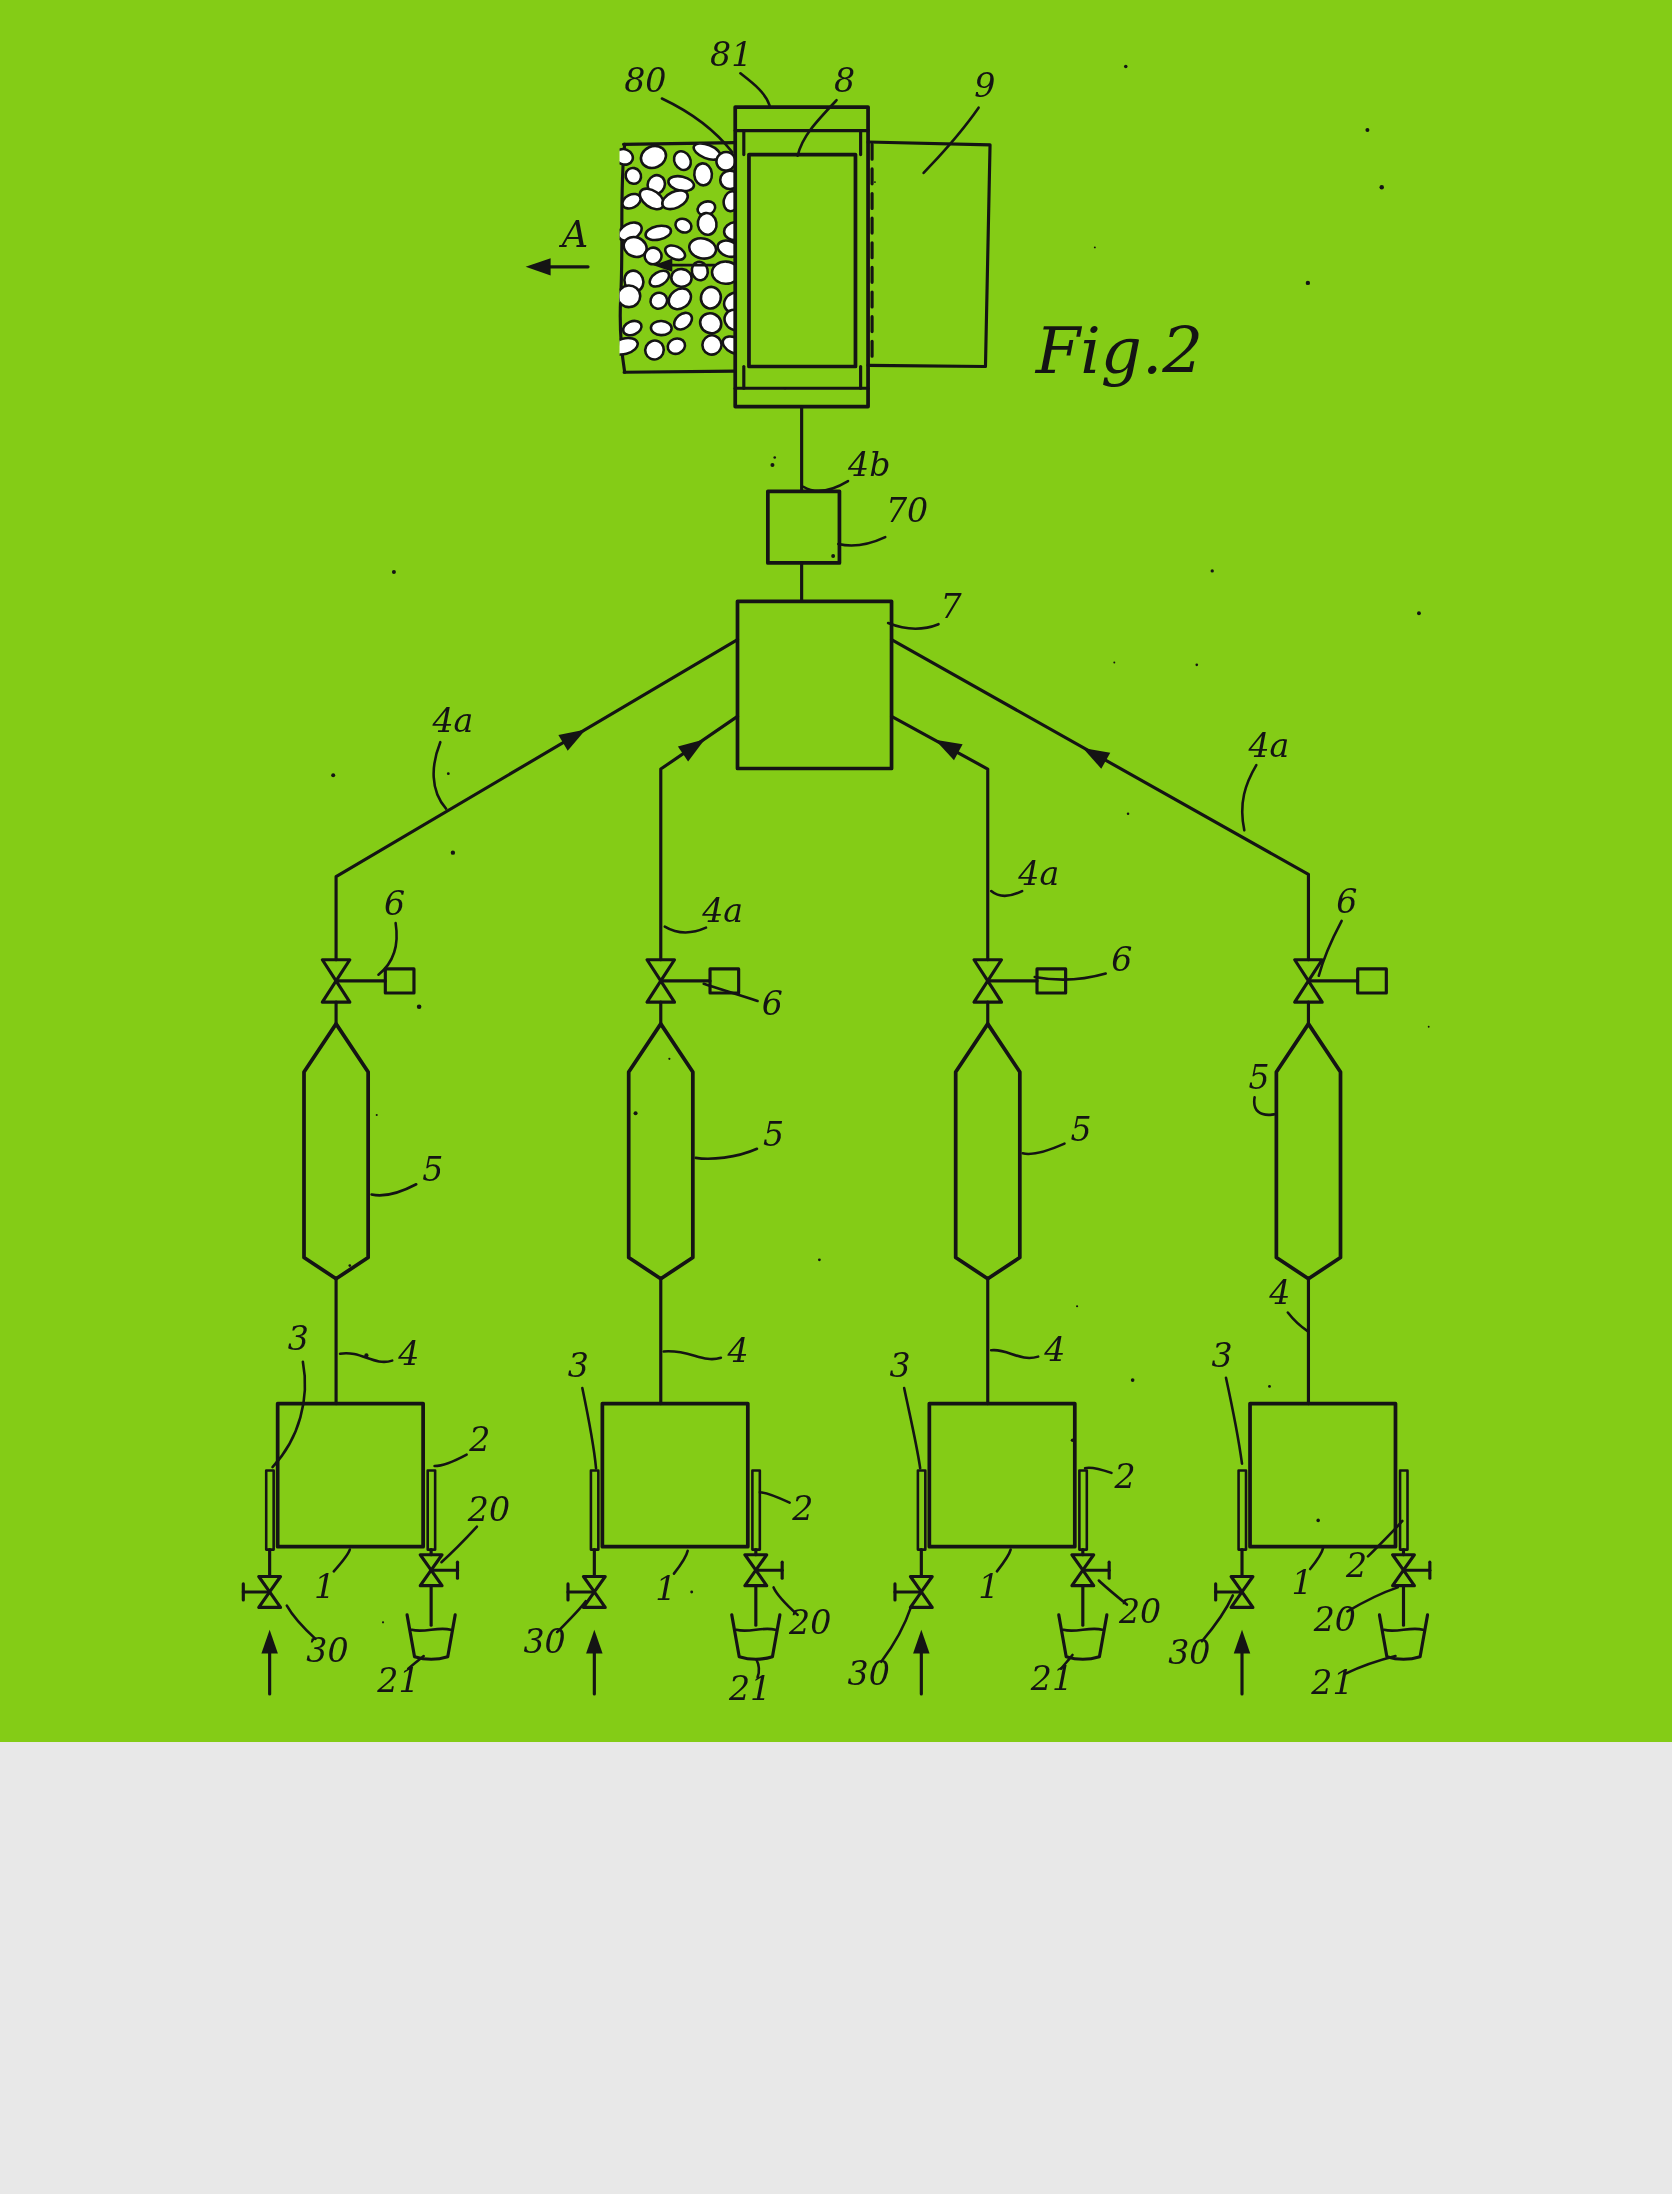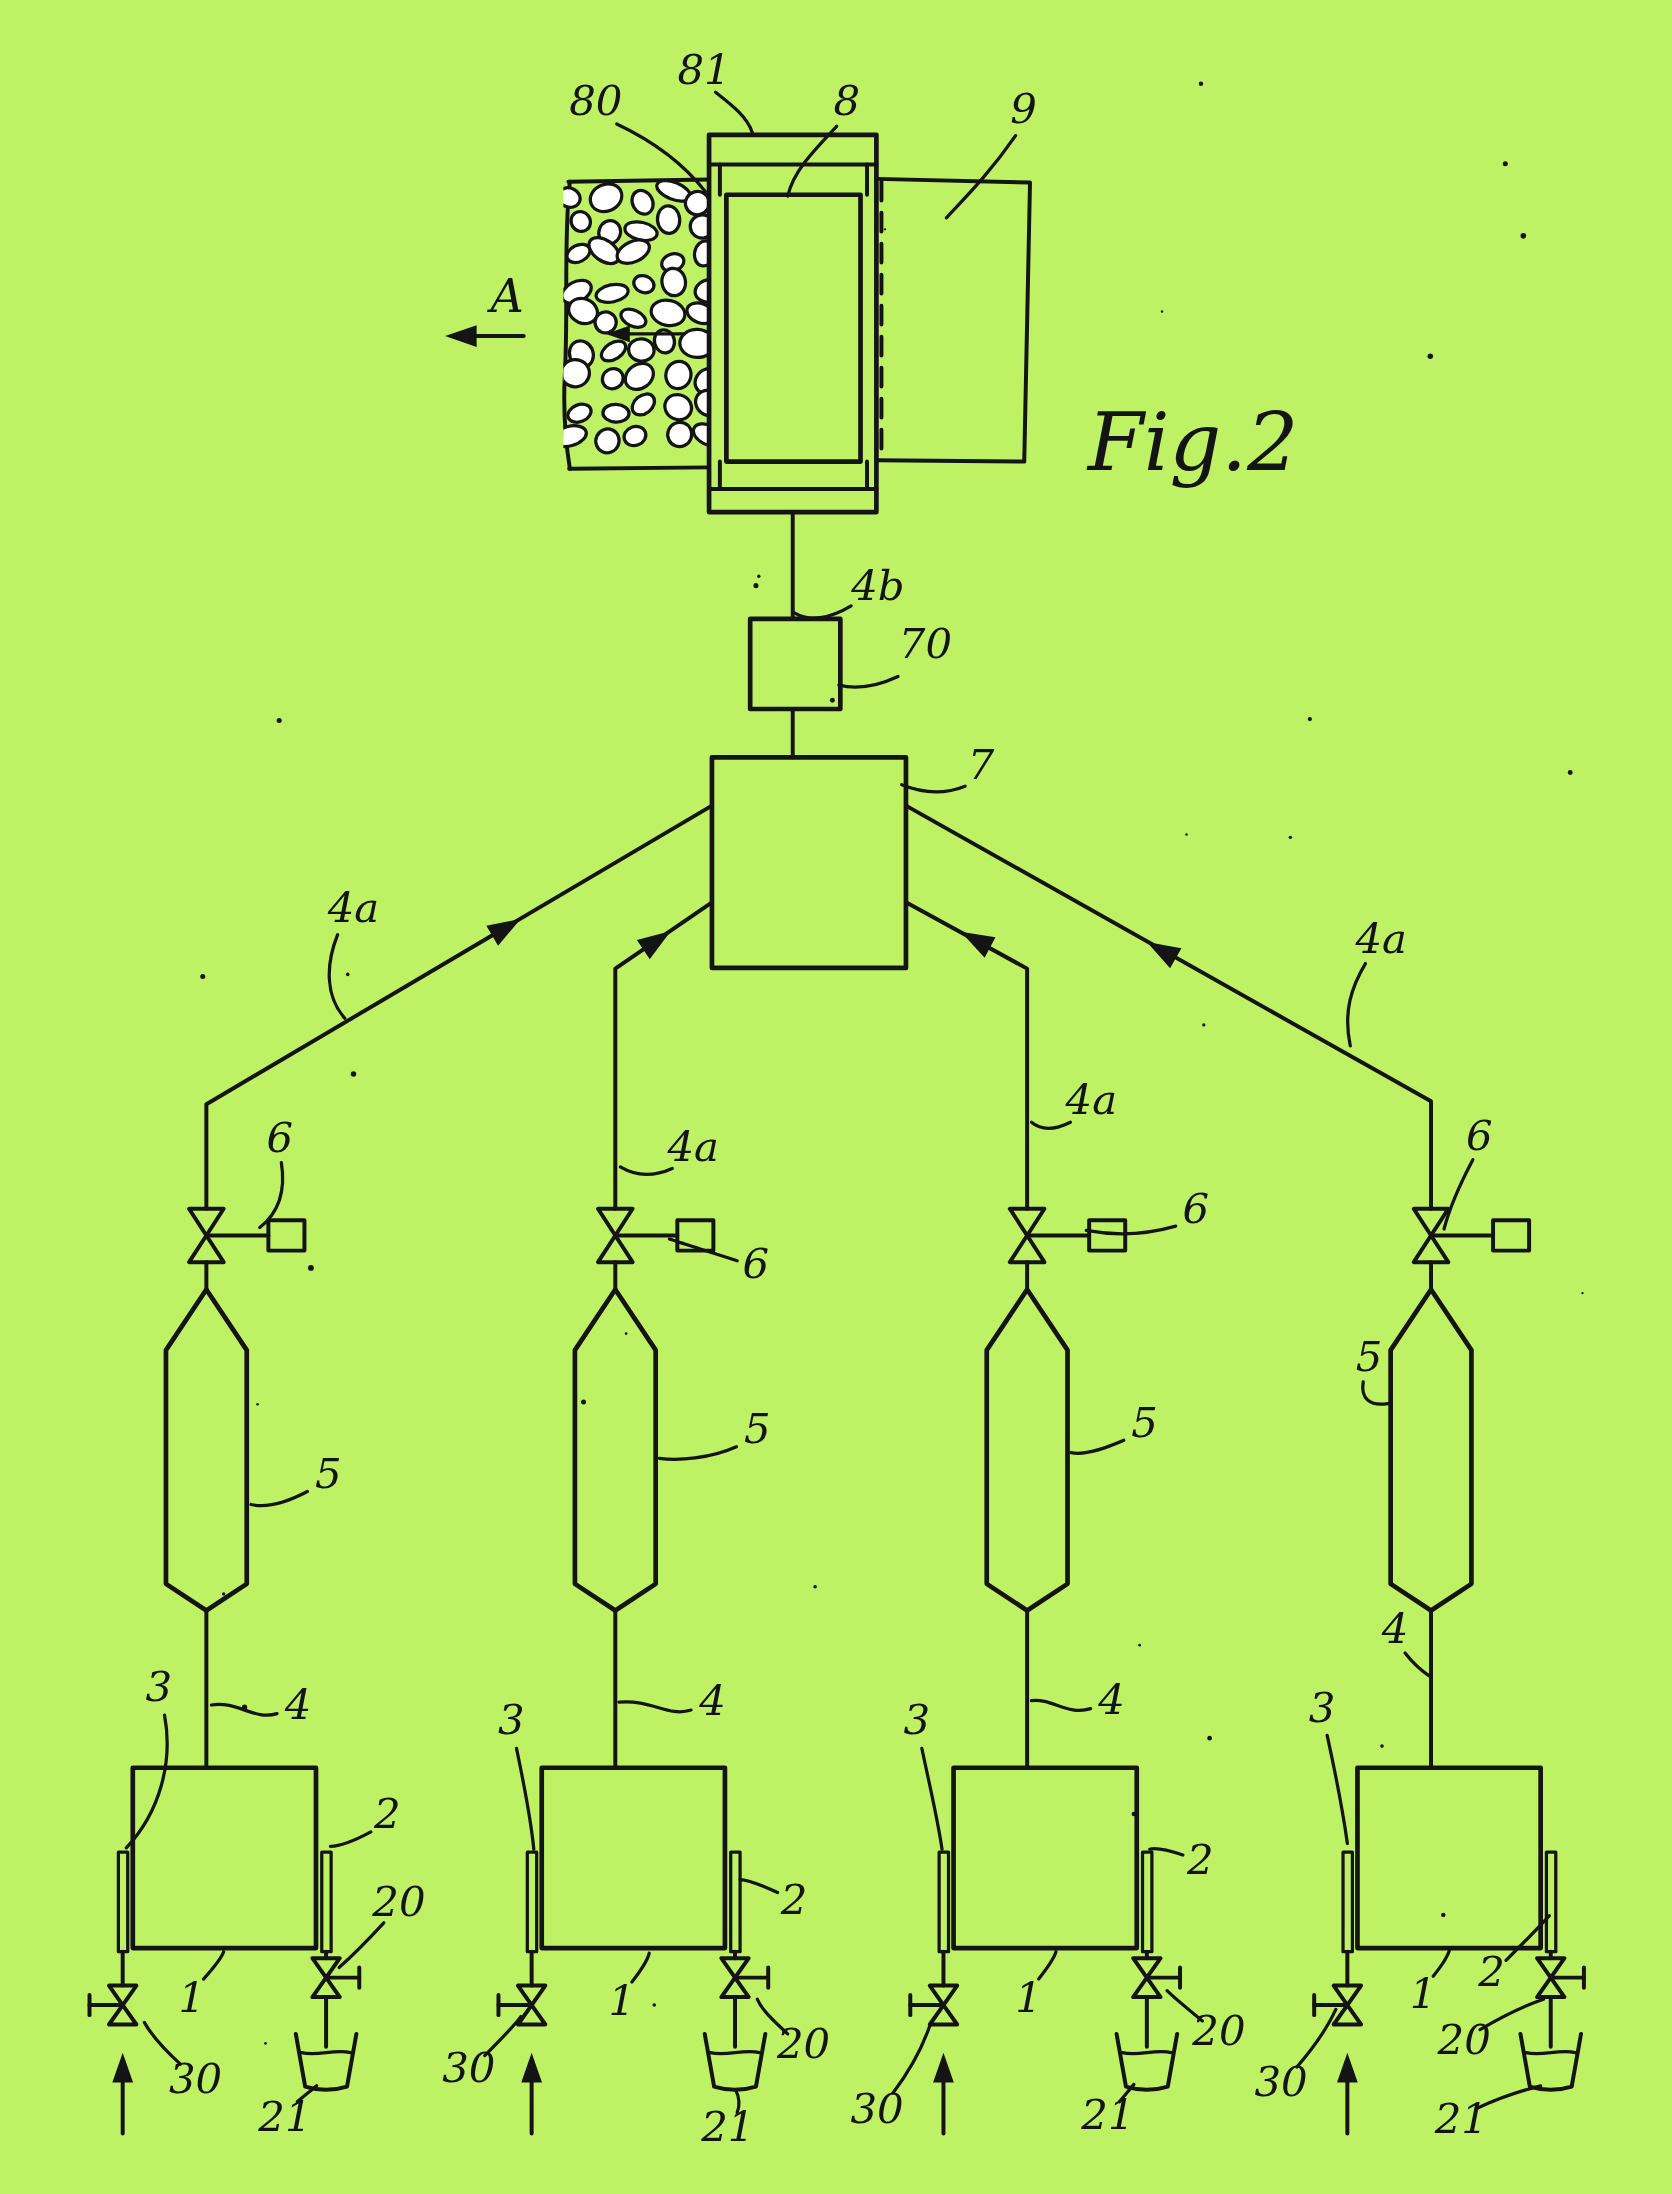--- a/index.html
+++ b/index.html
@@ -1,17 +1,17 @@
 <!DOCTYPE html>
 <html style="font-size:11.5px"><head>
 <meta charset="utf-8">
 <style>
   html,body{margin:0;padding:0;background:#e8e8e8;}
   .page{
-    width:1672px;height:2194px;background:#bef264;position:relative;
+    width:1672px;height:1742px;background:#84cc16;position:relative;
     font-family:"DejaVu Serif","Liberation Serif",serif;
   }
   svg{display:block;width:100%;height:100%;}
   .ink path,.ink line,.ink rect,.ink polyline,.ink polygon,.ink ellipse{
     stroke:#141414;fill:none;stroke-linecap:round;stroke-linejoin:round;
   }
   .w6{stroke-width:6.5;} .w5{stroke-width:5.5;} .w4{stroke-width:4.5;}
   .whitefill{fill:#ffffff;}
   .blackfill{fill:#141414;stroke:none;}
   .dash{stroke-dasharray:26 17;}

